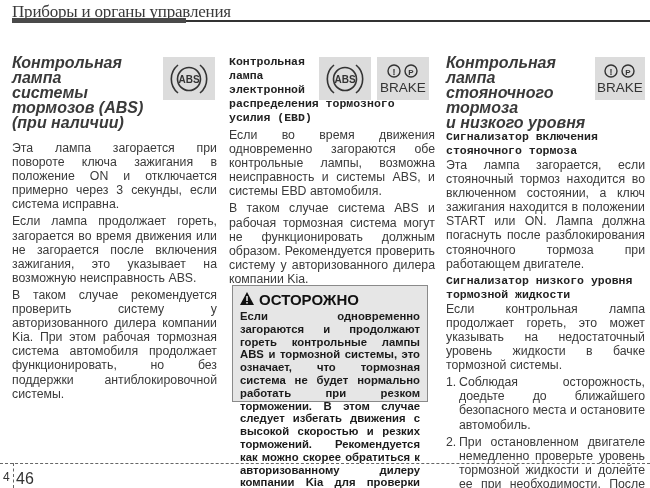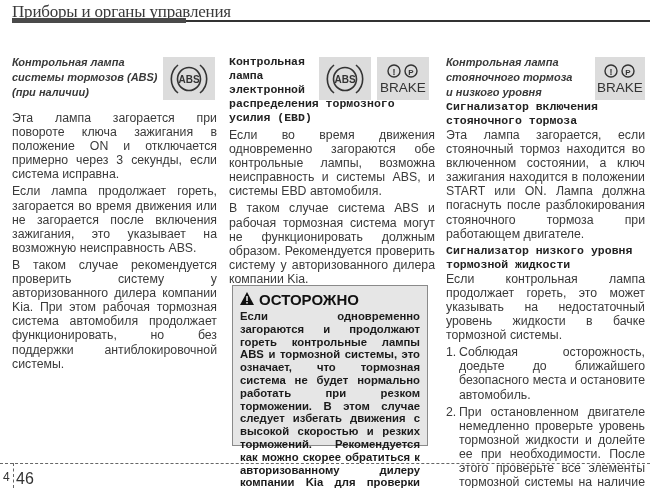--- a/index.html
+++ b/index.html
@@ -12,30 +12,30 @@
     font-family: Liberation Serif, serif; font-size: 17px; color: #3a3a3a; letter-spacing: -0.2px;
   }
   .header-bar-thick { position: absolute; left: 12px; top: 18px; width: 174px; height: 5px; background: #4a4a4a; }
   .header-bar-thin { position: absolute; left: 186px; top: 20px; width: 464px; height: 2px; background: #333; }
 
   .col { position: absolute; top: 55px; }
   .col1 { left: 12px; width: 205px; }
   .col2 { left: 229px; width: 206px; }
   .col3 { left: 446px; width: 199px; }
 
-  .h-italic { font-style: italic; font-weight: bold; font-size: 11px; line-height: 15px; color: #3a3a3a; }
+  .h-italic { font-style: italic; font-weight: bold; font-size: 16px; line-height: 15px; color: #3a3a3a; }
   .h-serif { font-family: Liberation Mono, monospace; font-weight: bold; font-size: 11.5px; line-height: 14px; color: #222; }
   .p { font-size: 12.3px; line-height: 14.1px; text-align: justify; margin: 0 0 3px 0; color: #3a3a3a; }
 
   .icon-box { position: absolute; background: #dcdcdc; display: flex; align-items: center; justify-content: center; }
   .abs-svg text { font-family: "Liberation Sans", sans-serif; font-weight: bold; }
   .brake-svg text { font-family: "Liberation Sans", sans-serif; }
 
   .warn-box {
-    position: absolute; left: 232px; top: 285px; width: 196px; height: 161px;
+    position: absolute; left: 232px; top: 285px; width: 196px; height: 117px;
     background: #e6e6e6; border: 1px solid #8a8a8a; box-sizing: border-box; padding: 5px 7px;
   }
   .warn-title { display: flex; align-items: center; font-weight: bold; font-size: 15px; color: #111; margin-bottom: 2px; }
   .warn-title .tri { margin-right: 5px; }
   .warn-text { font-weight: bold; font-size: 11.3px; line-height: 12.8px; text-align: justify; color: #1a1a1a; }
 
   ol.steps { list-style: none; margin: 0; padding: 0; }
   ol.steps li { position: relative; padding-left: 13px; font-size: 12.3px; line-height: 14.1px; text-align: justify; margin-bottom: 3px; color: #3a3a3a; }
   ol.steps li .num { position: absolute; left: 0; top: 0; }
 

